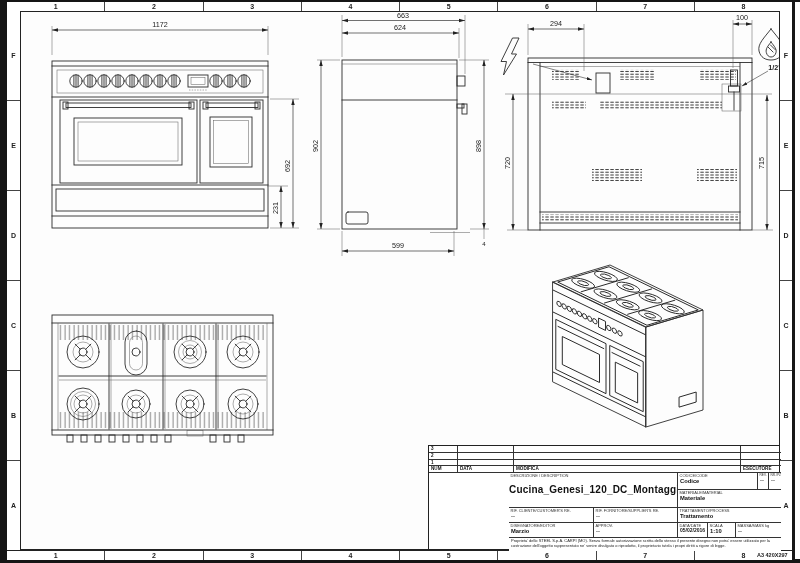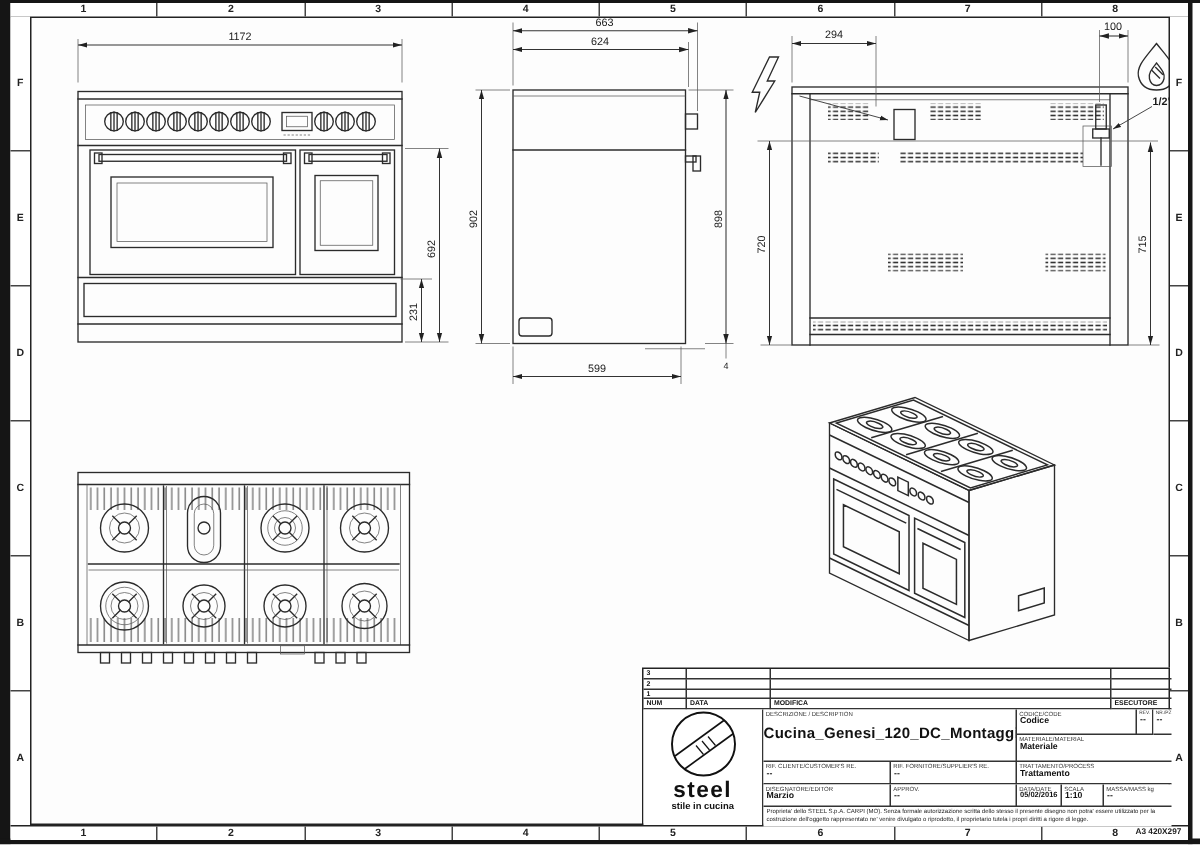--- a/index.html
+++ b/index.html
@@ -386,32 +386,20 @@
       <div>1</div>
         <div></div>
         <div></div>
         <div></div>
       <div>NUM</div>
       <div>DATA</div>
       <div>MODIFICA</div>
       <div>ESECUTORE</div>
     </div>
 
-    <div class="tbc" id="logo-cell" style="left:0;top:27px;width:80px;height:77px;border-bottom:none;">
-      <svg width="62" height="48" viewBox="0 0 62 48">
-        <circle cx="31" cy="23" r="21" stroke="#111" stroke-width="1.3" fill="none"></circle>
-        <line x1="12" y1="31" x2="45" y2="7" stroke="#111" stroke-width="1.1"></line>
-        <line x1="18" y1="40" x2="51" y2="16" stroke="#111" stroke-width="1.1"></line>
-        <line x1="26" y1="24" x2="31" y2="30" stroke="#111" stroke-width="0.8"></line>
-        <line x1="30" y1="21" x2="35" y2="27" stroke="#111" stroke-width="0.8"></line>
-        <line x1="34" y1="18" x2="39" y2="24" stroke="#111" stroke-width="0.8"></line>
-      </svg>
-      <div id="logo-name">steel</div>
-      <div id="logo-tag">stile in cucina</div>
-    </div>
 
     <div class="tbc" style="left:80px;top:27px;width:169px;height:35px;">
       <div class="lbl">DESCRIZIONE / DESCRIPTION</div>
       <div class="desc-val">Cucina_Genesi_120_DC_Montaggio</div>
     </div>
     <div class="tbc" style="left:249px;top:27px;width:80px;height:17px;">
       <div class="lbl">CODICE/CODE</div>
       <div class="val">Codice</div>
     </div>
     <div class="tbc" style="left:329px;top:27px;width:11px;height:17px;">

